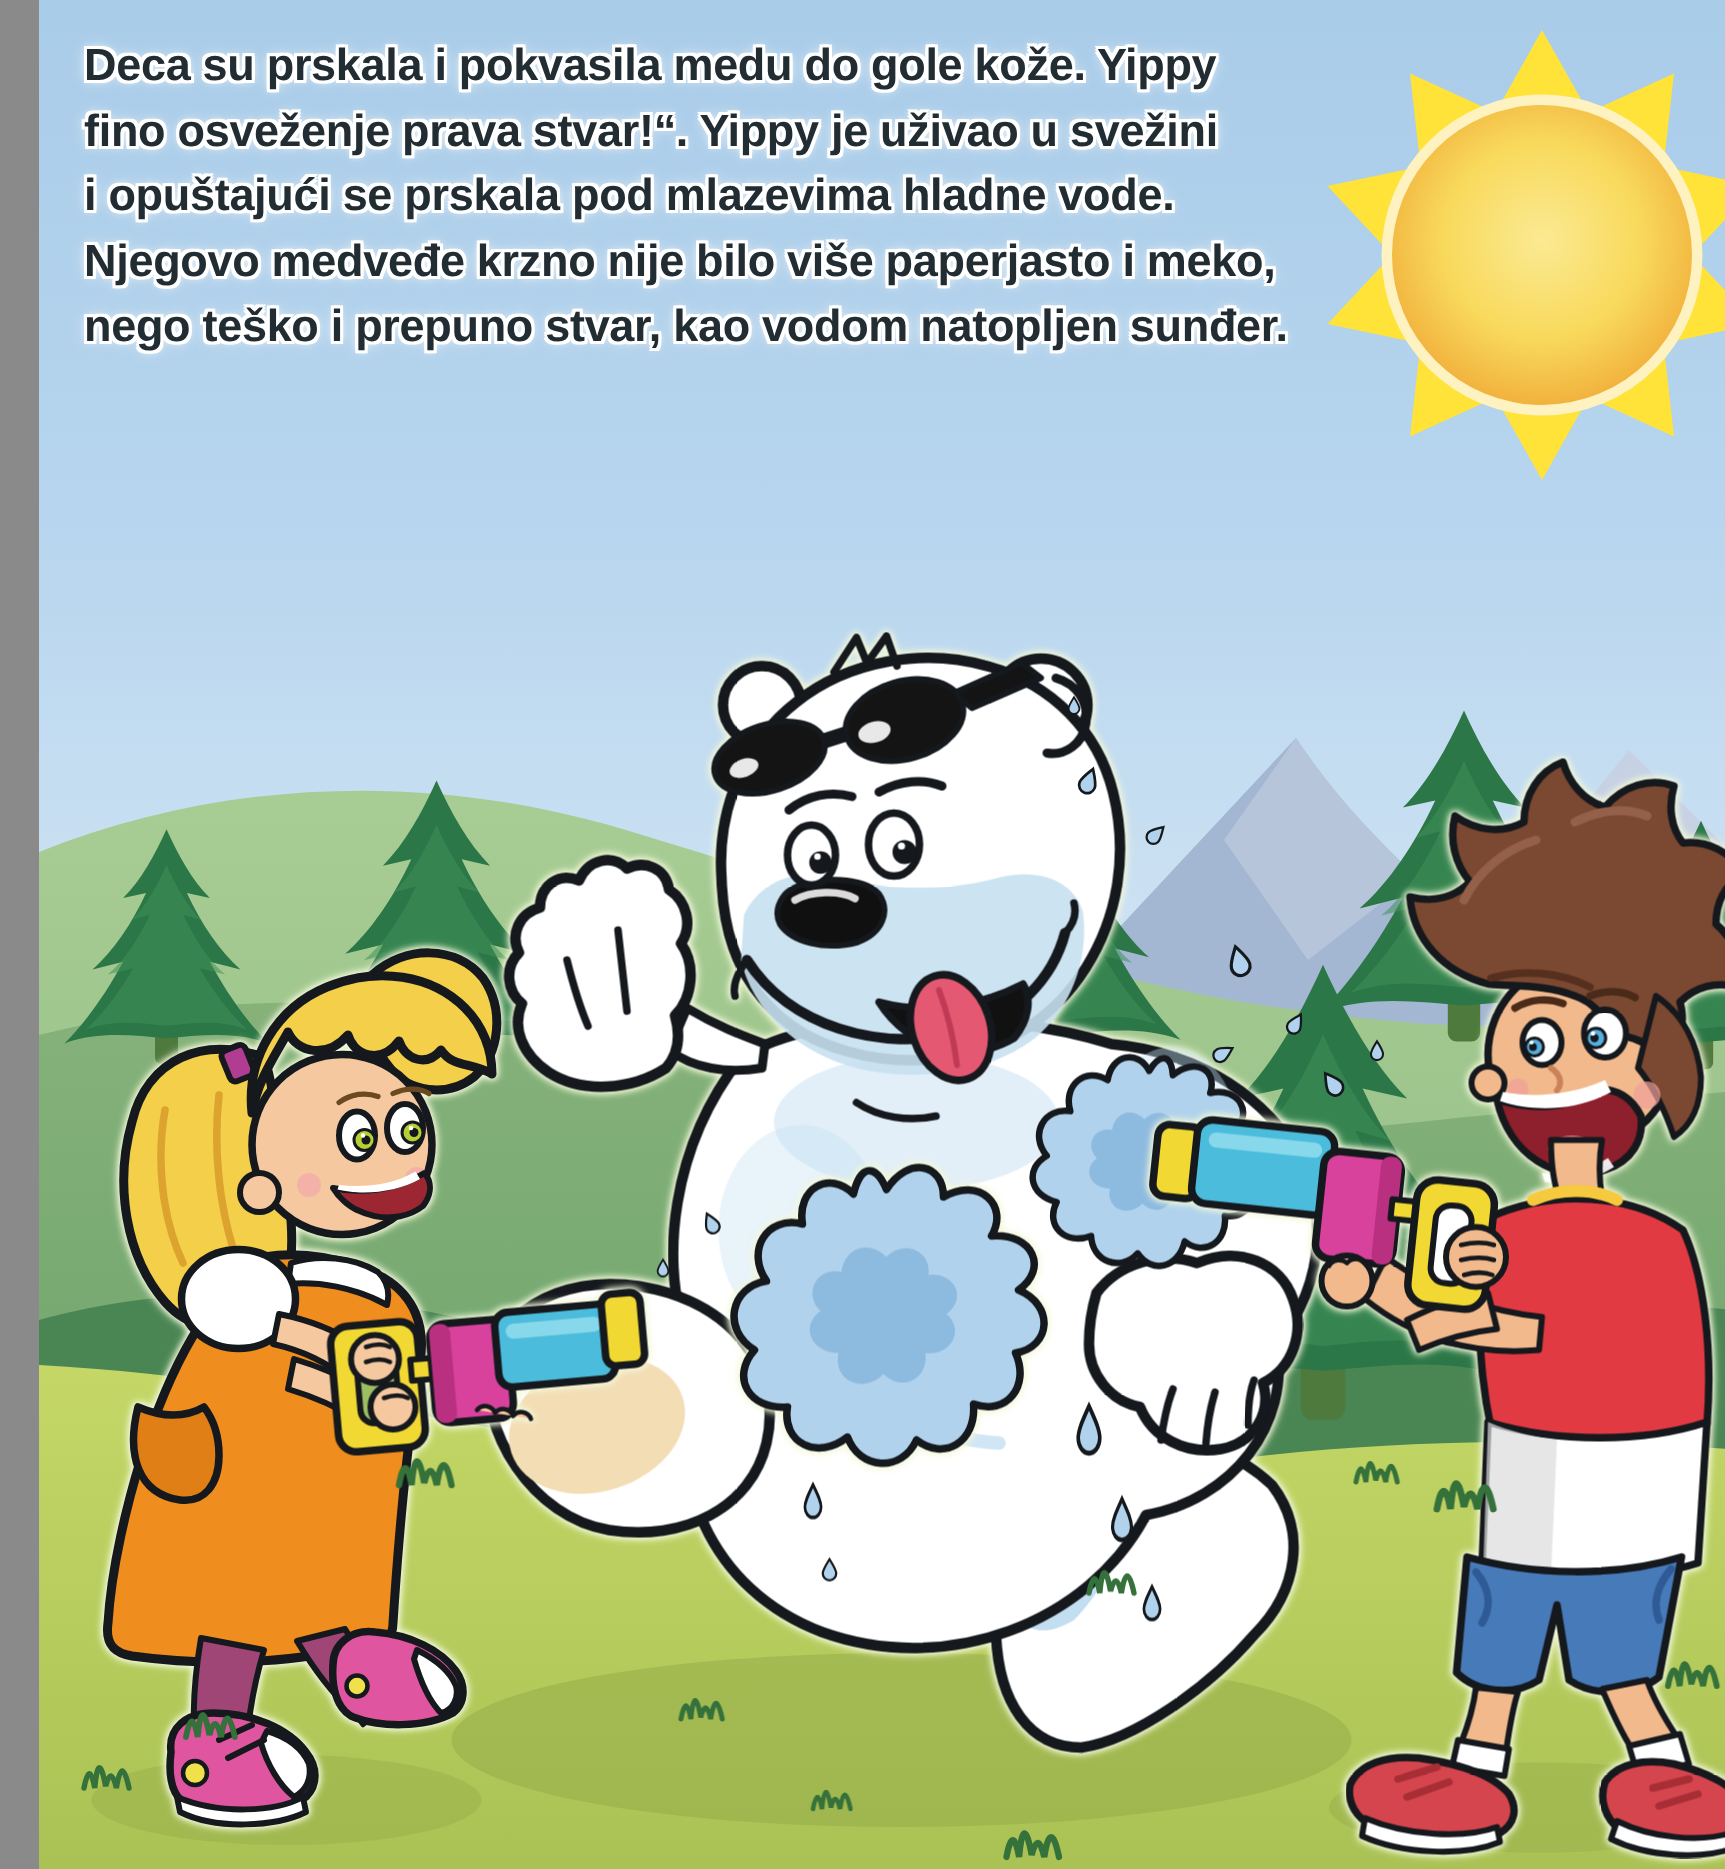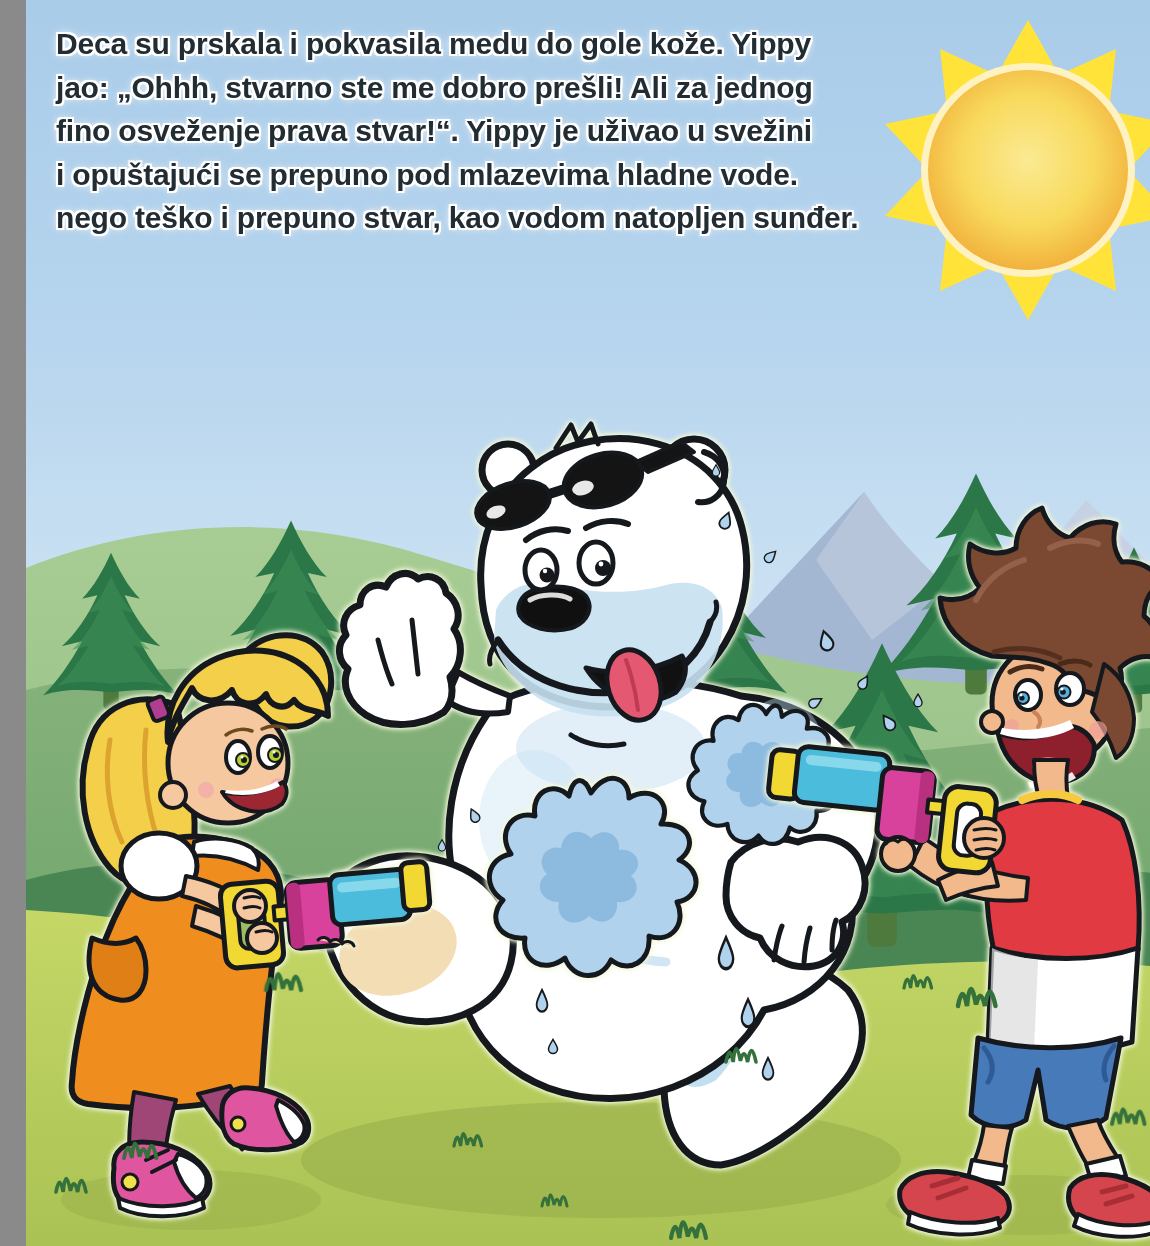--- a/index.html
+++ b/index.html
@@ -313,19 +313,19 @@
     <use href="#tuft" transform="translate(700,1062) scale(1.2)"></use>
     <use href="#tuft" transform="translate(932,1006) scale(1.5)"></use>
     <use href="#tuft" transform="translate(878,988) scale(1.1)"></use>
     <use href="#tuft" transform="translate(1086,1124) scale(1.3)"></use>
     <use href="#tuft" transform="translate(516,1206) scale(1.0)"></use>
   </g>
 </svg>
 
 <div class="story">
   <p>Deca su prskala i pokvasila medu do gole kože. Yippy</p>
-  <p>jao: „Ohhh, stvarno ste me dobro prešli! Ali za jednog</p>
   <p>fino osveženje prava stvar!“. Yippy je uživao u svežini</p>
-  <p>i opuštajući se prepuno pod mlazevima hladne vode.</p>
+  <p>i opuštajući se prskala pod mlazevima hladne vode.</p>
+  <p>Njegovo medveđe krzno nije bilo više paperjasto i meko,</p>
   <p>nego teško i prepuno stvar, kao vodom natopljen sunđer.</p>
 </div>
 
 </div>
 
 </body></html>

